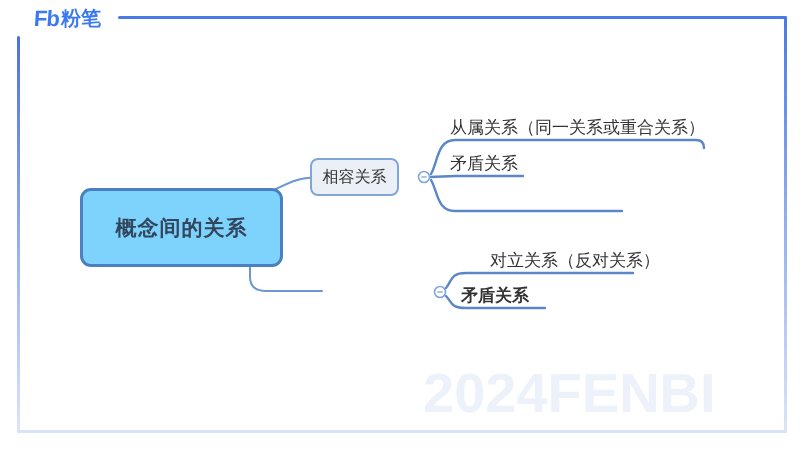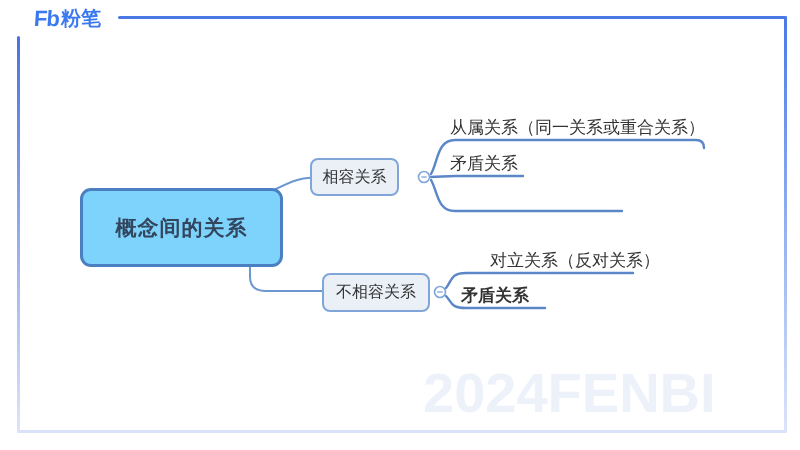--- a/index.html
+++ b/index.html
@@ -79,20 +79,19 @@
     <g>
       <circle cx="440" cy="292" r="5.5" fill="#ffffff" stroke="#7ea6d8" stroke-width="1.6"></circle>
       <line x1="437.3" y1="292" x2="442.7" y2="292" stroke="#7ea6d8" stroke-width="1.3"></line>
     </g>
   </svg>
 
   <div id="root-node" class="node">概念间的关系</div>
 
   <div id="branch-compatible" class="node branch">相容关系</div>
 
-  <div id="branch-incompatible" class="node branch">不相容关系</div>
 
   <div id="leaf-identity" class="leaf">从属关系（同一关系或重合关系）</div>
   <div id="leaf-cross" class="leaf">矛盾关系</div>
   <div id="leaf-opposite" class="leaf">对立关系（反对关系）</div>
   <div id="leaf-contradictory" class="leaf">矛盾关系</div>
 
 </div>
 
 </body></html>

